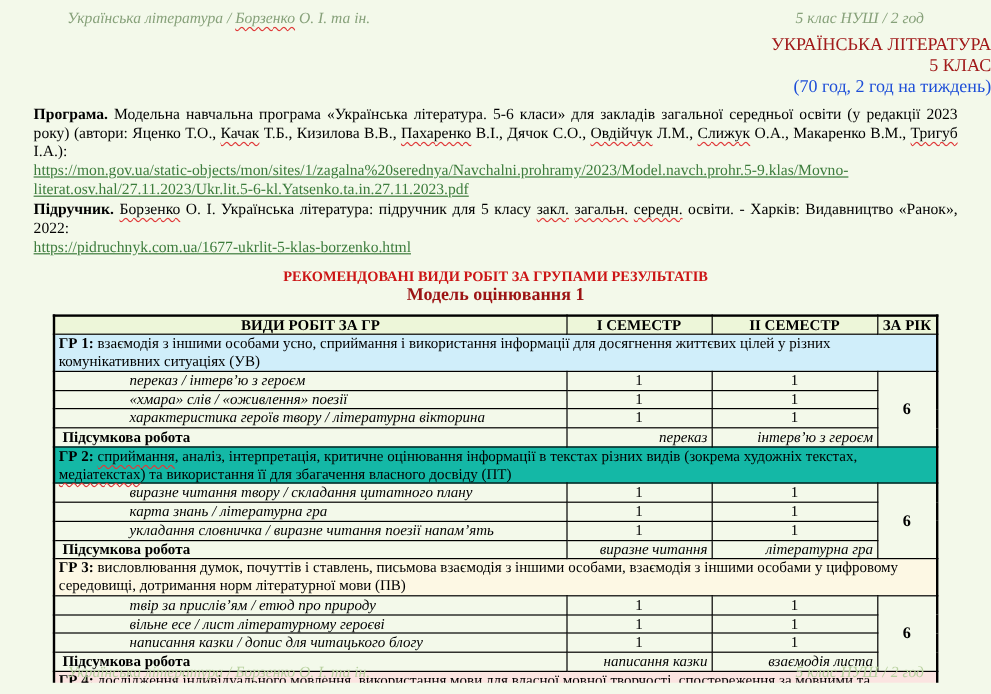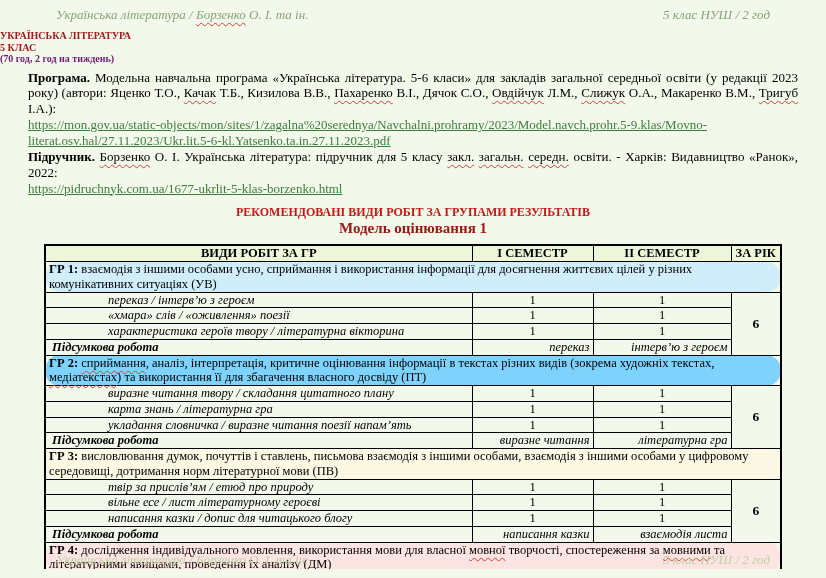--- a/index.html
+++ b/index.html
@@ -5,41 +5,41 @@
   * { margin:0; padding:0; box-sizing:border-box; }
   html,body { width:826px; height:578px; }
   body { background:#f3f9ea; font-family:"Liberation Serif", serif; color:#000; }
   .page { position:relative; width:826px; height:569px; overflow:hidden; }
 
   .runhead { display:flex; justify-content:space-between; margin:7px 56px 0 56px;
              font-style:italic; color:#87a17a; font-size:13px; }
   .pagefoot { position:absolute; left:56px; right:56px; bottom:1px; display:flex;
               justify-content:space-between; font-style:italic; color:#b9d2a0; font-size:13px; }
 
-  .title-block { text-align:left; margin-top:7px; font-weight:bold;
-                 font-size:10px; line-height:1.15; color:#a11a1a; }
-  .title-block .l3 { color:#701a75; }
+  .title-block { text-align:right; margin-top:7px; font-weight:normal;
+                 font-size:15px; line-height:1.15; color:#a11a1a; }
+  .title-block .l3 { color:#1d4ed8; }
 
   .content { margin:5px 28px 0 28px; }
   .body-par { text-align:justify; font-size:13px; line-height:1.22; }
   .bold { font-weight:bold; }
   a.doclink { display:block; color:#3c7c3c; text-decoration:underline;
               font-size:13px; line-height:1.22; overflow-wrap:anywhere; }
 
   .sec-head { text-align:center; font-weight:bold; color:#cc1515; font-size:12px; margin-top:9px; }
   .sec-sub  { text-align:center; font-weight:bold; color:#9c1414; font-size:15px; }
 
   table.plan { border-collapse:collapse; margin:7px auto 0 auto; width:736px;
                font-size:12.5px; border:2px solid #000; table-layout:fixed; }
   table.plan td { border:1px solid #000; padding:0 3px; line-height:1.18; vertical-align:middle; }
   .thead td { background:#edf6d9; font-weight:bold; text-align:center;margin-top:24px; }
-  .grp td { padding:1px 4px; line-height:1.2;border-radius:15px; }
+  .grp td { padding:1px 4px; line-height:1.2; }
   .rlabel { font-style:italic; }
   .indent { padding-left:62px !important; }
-  .sumlabel { font-weight:bold; font-style:italic; padding-left:6px !important; }
+  .sumlabel { font-weight:bold; padding-left:6px !important; }
   .num { text-align:center; }
   .sumval { text-align:right; font-style:italic; }
   .yearcell { text-align:center; font-weight:bold; font-size:13.5px; }
 
   .sp { text-decoration-line:underline; text-decoration-style:wavy;
         text-decoration-color:#e03a3a; text-decoration-thickness:1px;
         text-underline-offset:2.5px; text-decoration-skip-ink:none; }
 </style>
 </head>
 <body>
@@ -103,21 +103,21 @@
         <td class="num">1</td>
         <td class="num">1</td>
       </tr>
       <tr>
         <td class="sumlabel">Підсумкова робота</td>
         <td class="sumval">переказ</td>
         <td class="sumval">інтерв’ю з героєм</td>
       </tr>
 
       <tr class="grp">
-        <td colspan="4" style="background: #7dd3fc;"><span class="bold">ГР 2:</span><span><span> </span><span class="sp">сприймання</span><span>, аналіз, інтерпретація, критичне оцінювання інформації в текстах різних видів (зокрема художніх текстах, </span><span class="sp">медіатекстах</span><span>) та використання її для збагачення власного досвіду (ПТ)</span></span></td>
+        <td colspan="4" style="background: #14b8a6;"><span class="bold">ГР 2:</span><span><span> </span><span class="sp">сприймання</span><span>, аналіз, інтерпретація, критичне оцінювання інформації в текстах різних видів (зокрема художніх текстах, </span><span class="sp">медіатекстах</span><span>) та використання її для збагачення власного досвіду (ПТ)</span></span></td>
       </tr>
       <tr>
         <td class="rlabel indent">виразне читання твору / складання цитатного плану</td>
         <td class="num">1</td>
         <td class="num">1</td>
         <td class="yearcell" rowspan="4">6</td>
       </tr>
       <tr>
         <td class="rlabel indent">карта знань / літературна гра</td>
         <td class="num">1</td>

